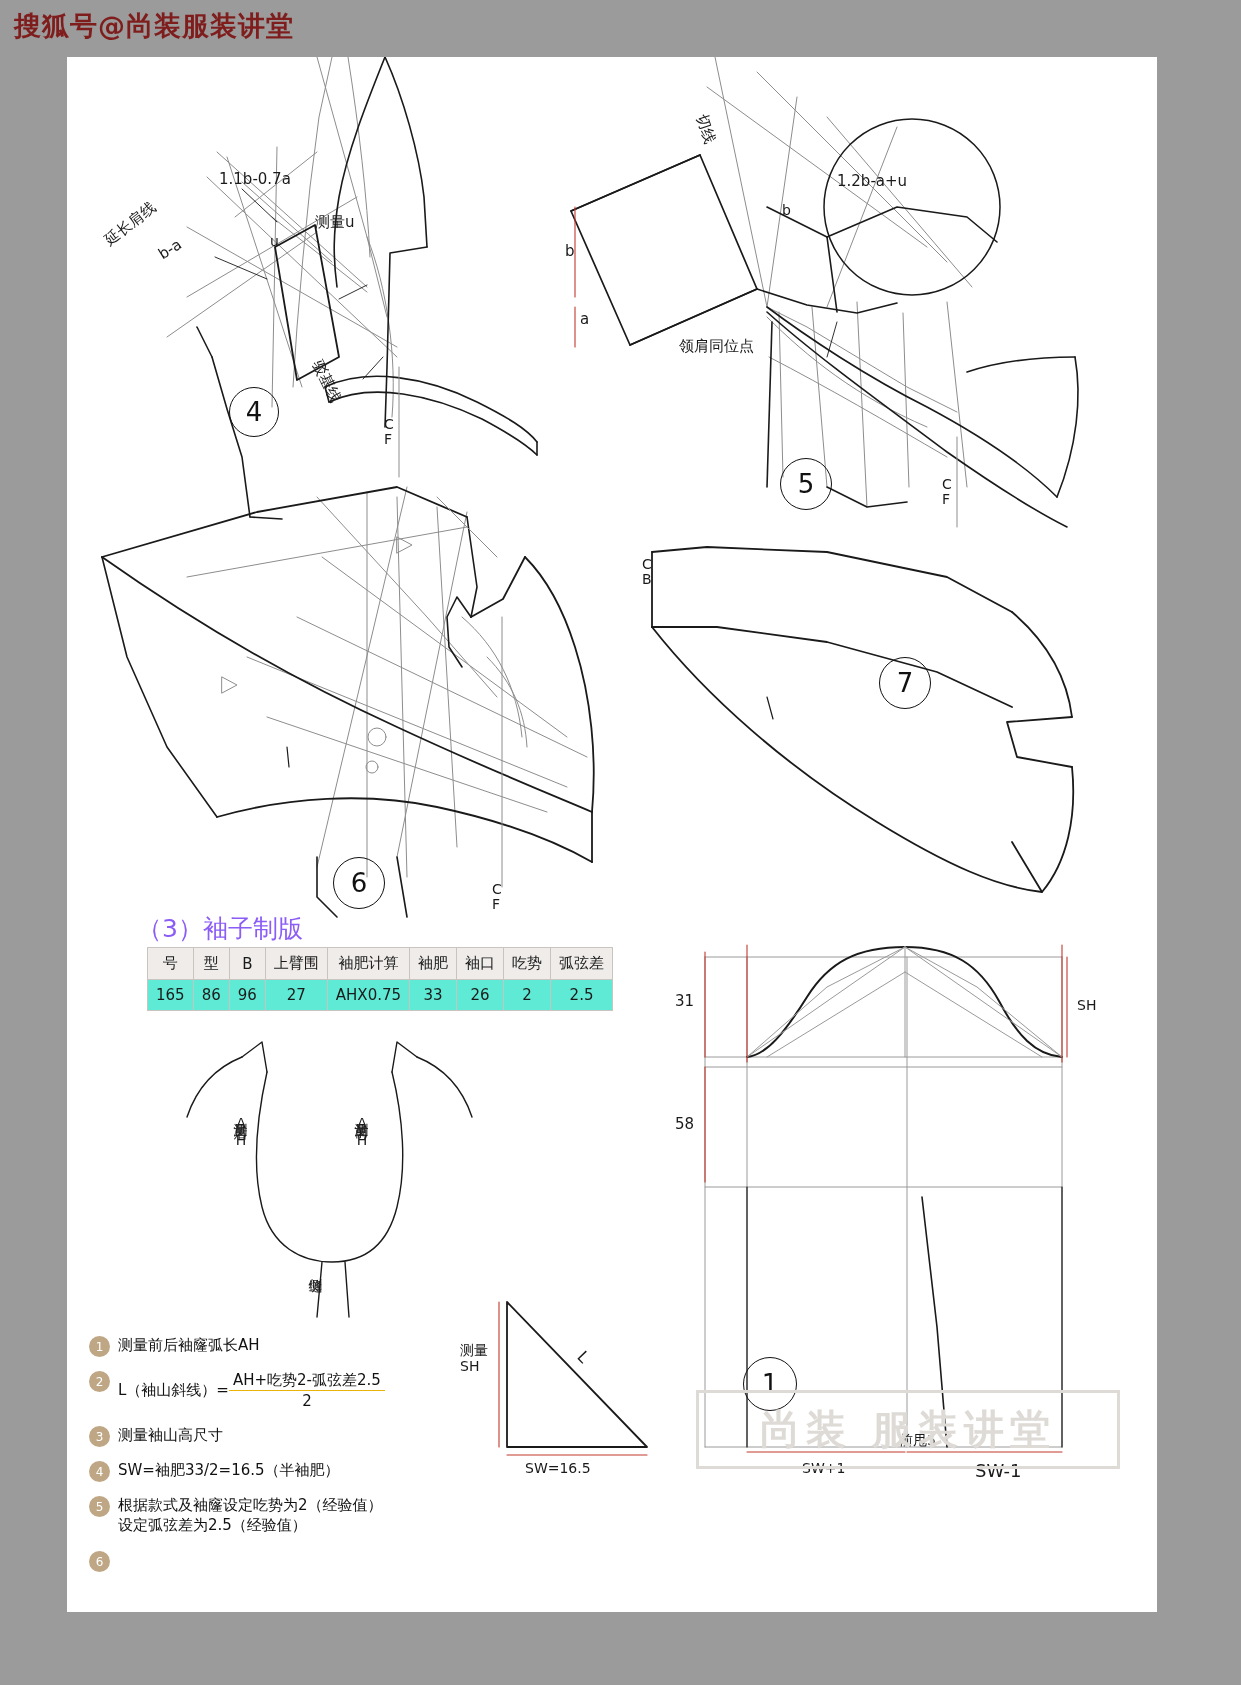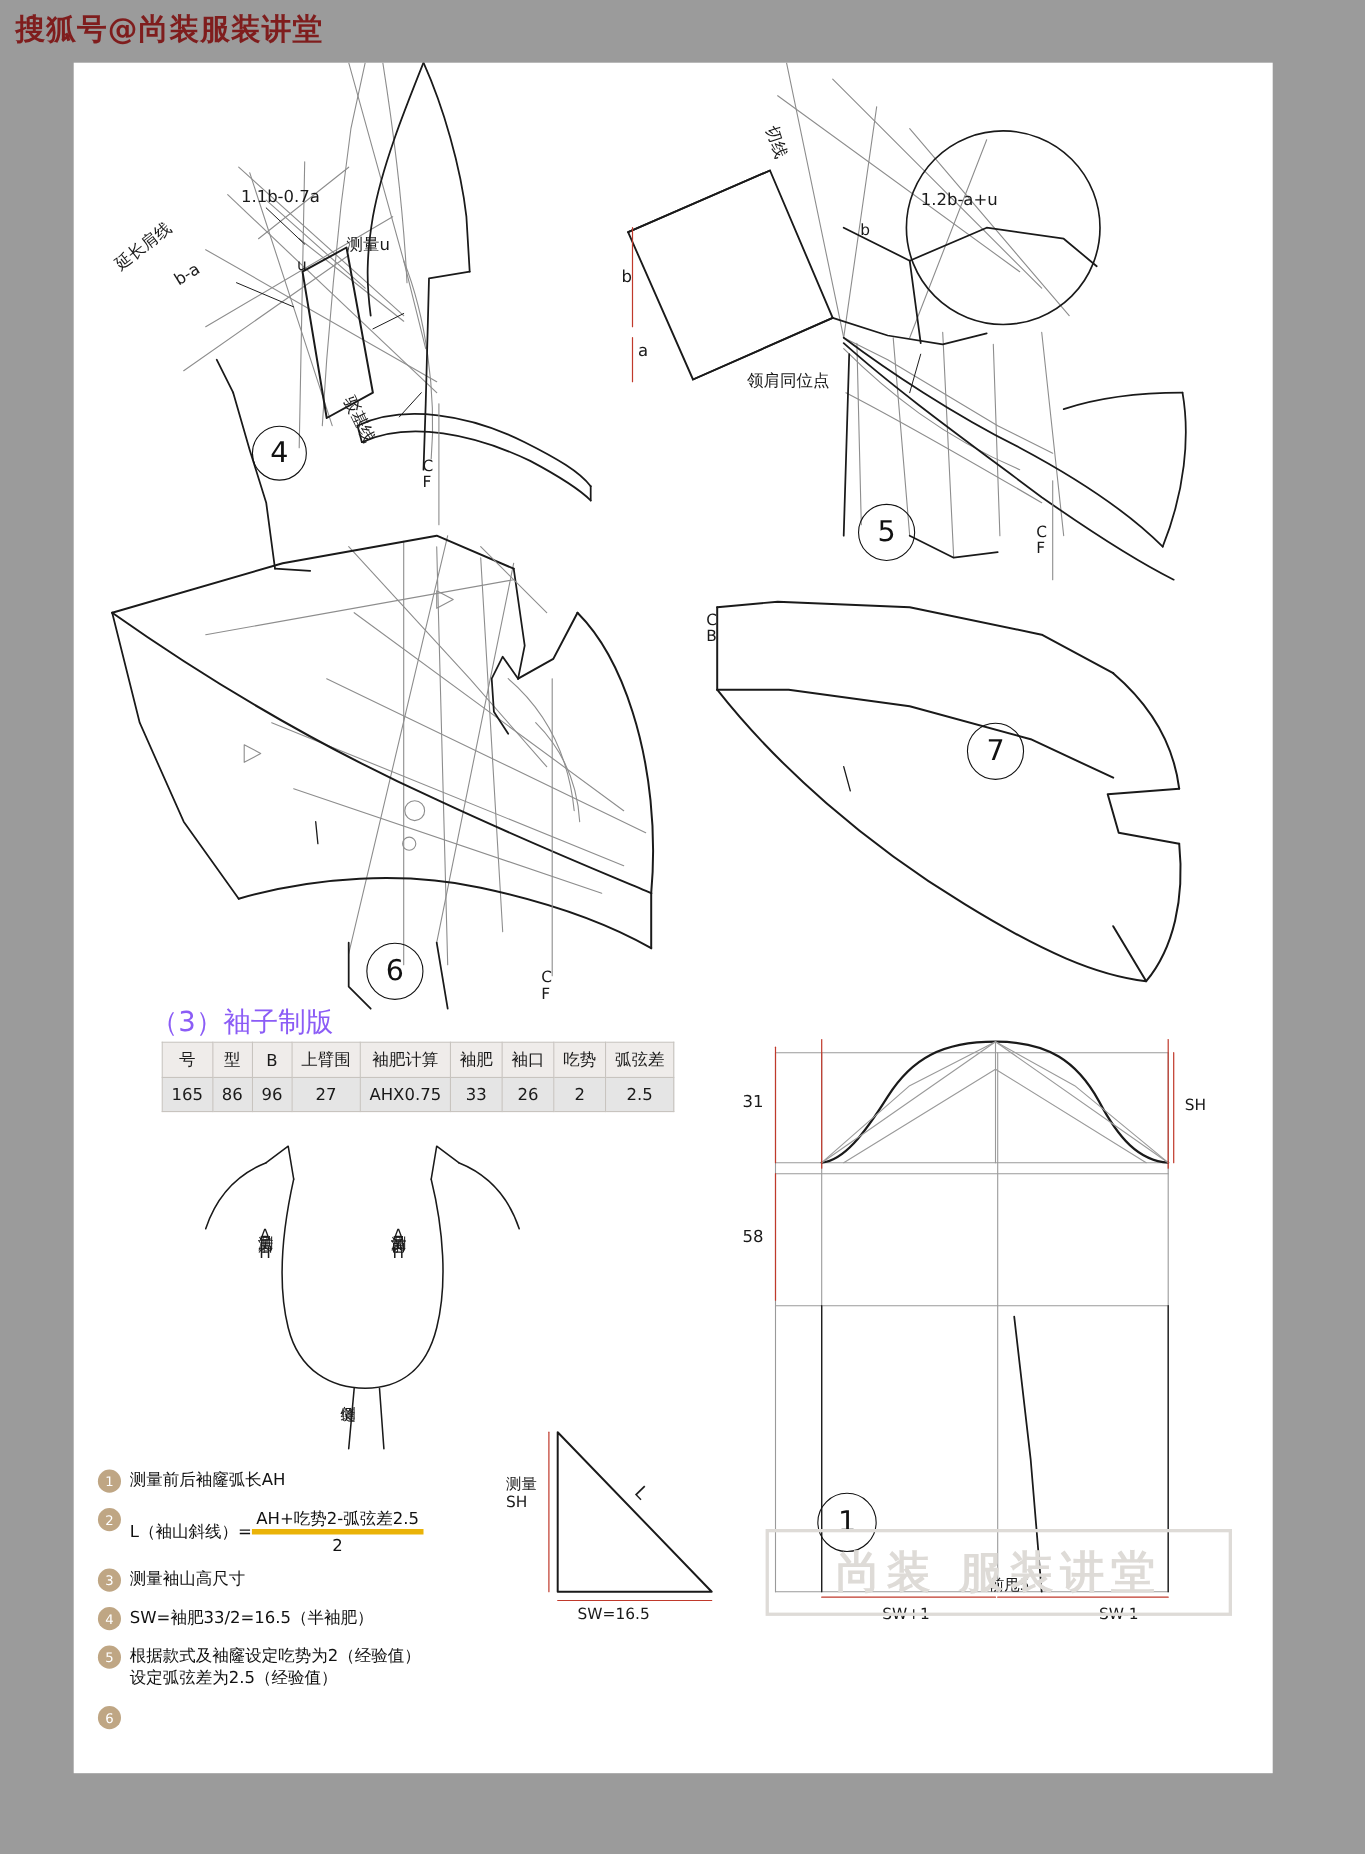--- a/index.html
+++ b/index.html
@@ -54,37 +54,37 @@
     font-family:"DejaVu Sans","Liberation Sans",sans-serif;
   }
   table.spec th, table.spec td{
     border:1px solid #c8c4bf;
     padding:6px 8px;
     text-align:center;
     color:#1a1a1a;
     font-weight:normal;
   }
   table.spec th{background:#efecea;}
-  table.spec td{background:#e5e5e5;}
+  table.spec td{background:#5eead4;}
   
   .note{
     position:absolute;
     display:flex;align-items:flex-start;gap:8px;
     font-size:15px;color:#111;
     font-family:"DejaVu Sans","Liberation Sans",sans-serif;
   }
   .note .bullet{
     width:21px;height:21px;border-radius:50%;
     background:#bfa684;color:#fff;
     font-size:12px;display:flex;align-items:center;justify-content:center;
     flex:0 0 auto;margin-top:1px;
   }
   .note .txt{line-height:1.35;}
   .frac{display:inline-block;text-align:center;vertical-align:middle;}
-  .frac .num{display:block;border-bottom:5px solid #eab308;padding:0 4px;}
+  .frac .num{display:block;border-bottom:1px solid #eab308;padding:0 4px;}
   .frac .den{display:block;padding:0 4px;}
   .watermark-bottom{
     position:absolute;left:605px;top:1333px;
     width:418px;height:73px;
     border:3px solid #dedbd7;
     display:flex;align-items:center;justify-content:center;
     font-size:40px;font-weight:bold;color:#dedbd7;
     letter-spacing:6px;
     font-family:"DejaVu Sans","Liberation Sans",sans-serif;
     pointer-events:none;
@@ -384,19 +384,19 @@
 
   <div class="lbl" style="left:393px;top:1285px;font-size:14px;line-height:1.15;text-align:left;white-space:pre-line;">测量
 SH</div>
   <div class="lbl" style="left:520px;top:1290px;font-size:16px;transform:rotate(46deg);transform-origin:left top;">L</div>
   <div class="lbl" style="left:458px;top:1403px;font-size:14px;">SW=16.5</div>
 
   <div class="lbl" style="left:1010px;top:940px;font-size:14px;">SH</div>
   <div class="lbl" style="left:608px;top:935px;font-size:15px;">31</div>
   <div class="lbl" style="left:608px;top:1058px;font-size:15px;">58</div>
   <div class="lbl" style="left:735px;top:1403px;font-size:14px;">SW+1</div>
-  <div class="lbl" style="left:932px;top:1403px;font-size:14px;">SW-1</div>
+  <div class="lbl" style="left:908px;top:1403px;font-size:18px;">SW-1</div>
   <div class="lbl" style="left:832px;top:1375px;font-size:14px;">前甩5</div>
   <div class="stepcircle" style="left:676px;top:1300px;width:52px;height:52px;">1</div>
 
   <div class="watermark-bottom">尚装 服装讲堂</div>
 
 </div>
 
 </body></html>

